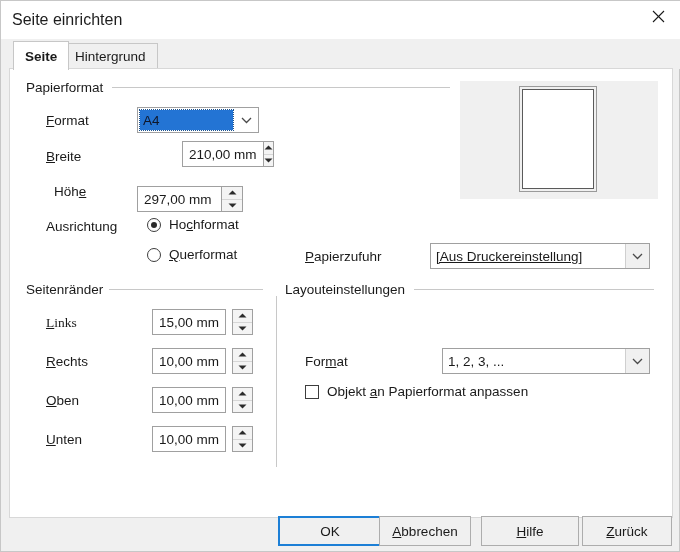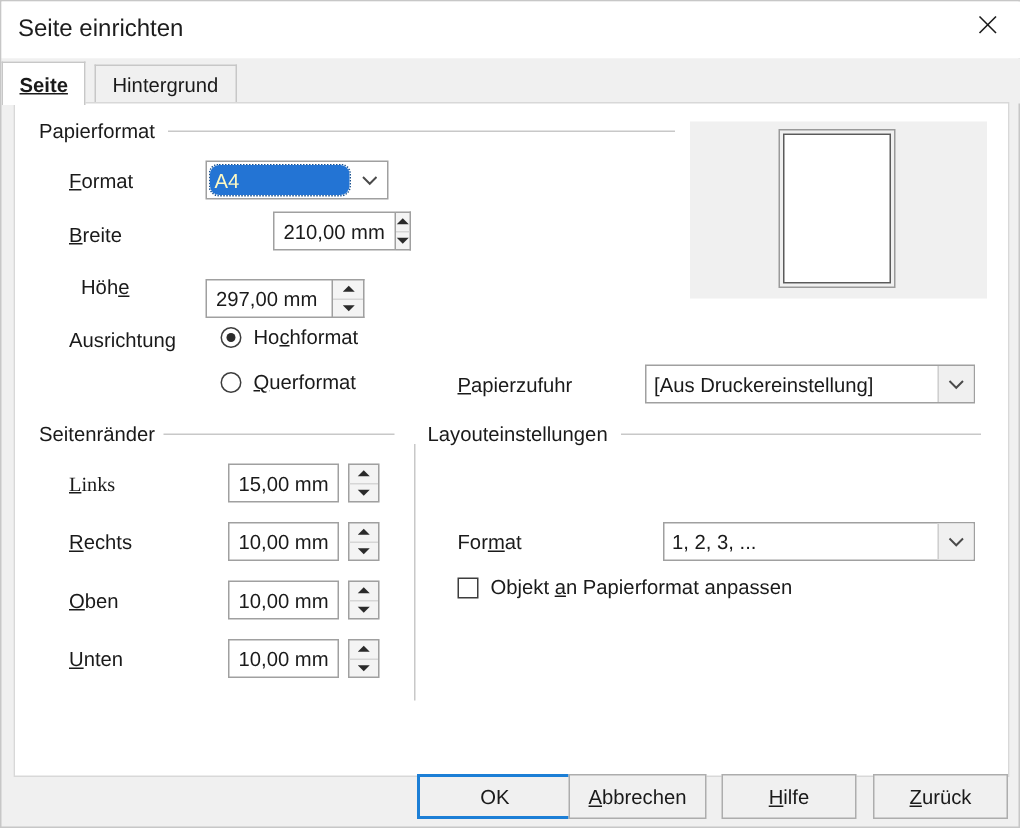--- a/index.html
+++ b/index.html
@@ -115,25 +115,24 @@
   .combo-text {
     flex: 1;
     display: flex; align-items: center;
     padding: 0 5px;
     font-size: 13.5px;
     color: #1a1a1a;
     white-space: nowrap; overflow: hidden;
   }
   .combo-text.selected {
     background: #2374d4;
-    color: #fef9c3;
+    color: #0f172a;
     margin: 2px 1px 2px 2px;
     padding: 0 3px;
     outline: 1px dotted #19518f;
-    border-radius: 6px;
   }
   .combo-arrow {
     width: 24px;
     background: #f0f0f0;
     border-left: 1px solid #cfcfcf;
     display: flex; align-items: center; justify-content: center;
   }
   .combo-arrow.plain {
     background: #ffffff;
     border-left: none;
@@ -241,21 +240,21 @@
     <div class="titlebar-text">Seite einrichten</div>
     <div class="close-btn">
       <svg width="13" height="13" viewBox="0 0 13 13">
         <line x1="1" y1="1" x2="12" y2="12" stroke="#1a1a1a" stroke-width="1.1"></line>
         <line x1="12" y1="1" x2="1" y2="12" stroke="#1a1a1a" stroke-width="1.1"></line>
       </svg>
     </div>
   </div>
 
   <div class="tabstrip">
-    <div class="tab active" style="left:0;text-decoration:underline;">Seite</div>
+    <div class="tab active" style="left:12px;">Seite</div>
     <div class="tab" style="left:62px;">Hintergrund</div>
   </div>
 
   <div class="panel">
 
     <div class="grouplabel" style="left:16px; top:11px;">Papierformat</div>
     <div class="groupline" style="left:102px; top:18px; width:338px;"></div>
 
     <div class="lbl" style="left:36px; top:44px;"><span class="acc">F</span><span>ormat</span></div>
     <div class="combo" style="left:127px; top:38px; width:122px;">
@@ -309,21 +308,21 @@
     <div class="radio-row" style="left:137px; top:178px;">
       <span class="radio-mark"></span>
       <span class="txt"><span></span><span class="acc">Q</span><span>uerformat</span></span>
     </div>
 
     <div class="preview" style="left:450px; top:12px; width:198px; height:118px;">
       <div class="preview-page" style="left:62px; top:8px; width:72px; height:100px;"></div>
     </div>
 
     <div class="lbl" style="left:295px; top:180px;"><span class="acc">P</span><span>apierzufuhr</span></div>
-    <div class="combo" style="left:420px; top:174px; width:220px;">
+    <div class="combo" style="left:420px; top:174px; width:220px;text-decoration:underline;">
       <div class="combo-text">[Aus Druckereinstellung]</div>
       <div class="combo-arrow">
         <svg width="11" height="7" viewBox="0 0 11 7">
           <polyline points="1,1 5.5,5.5 10,1" fill="none" stroke="#4a4a4a" stroke-width="1.3"></polyline>
         </svg>
       </div>
     </div>
 
     <div class="grouplabel" style="left:16px; top:213px;">Seitenränder</div>
     <div class="groupline" style="left:99px; top:220px; width:154px;"></div>
@@ -417,20 +416,20 @@
     </div>
 
   </div>
 
   <div class="btn default" style="left:277px; top:515px; width:104px;">
     <span>OK</span>
   </div>
   <div class="btn" style="left:378px; top:515px; width:92px;">
     <span><span class="acc">A</span><span>bbrechen</span></span>
   </div>
-  <div class="btn" style="left:480px; top:515px; width:90px;">
+  <div class="btn" style="left:480px; top:515px; width:98px;">
     <span><span class="acc">H</span><span>ilfe</span></span>
   </div>
   <div class="btn" style="left:581px; top:515px; width:90px;">
     <span><span class="acc">Z</span><span>urück</span></span>
   </div>
 
 </div>
 
 </body></html>

